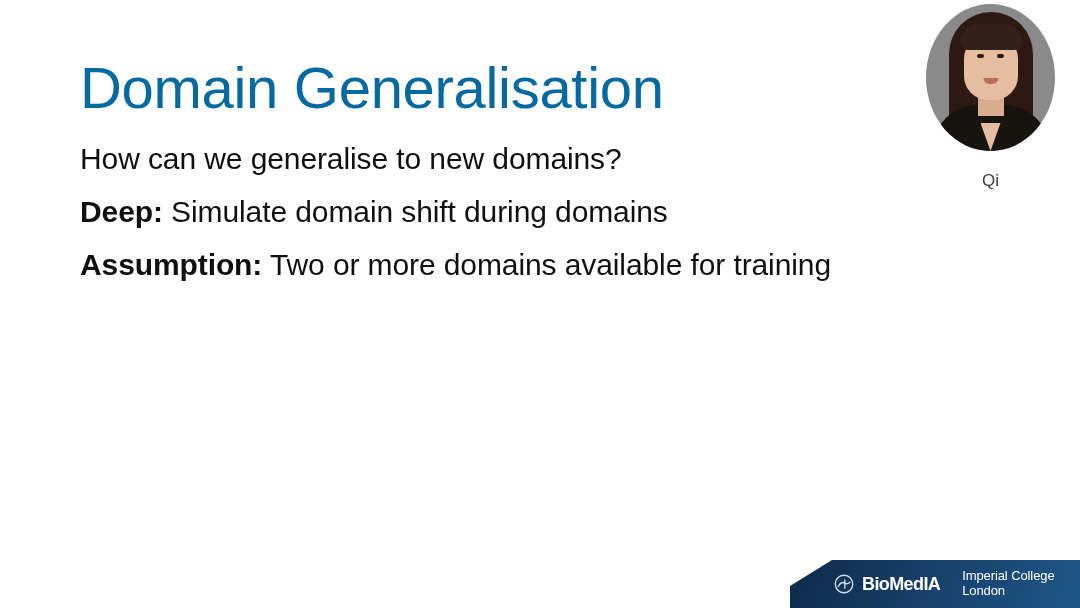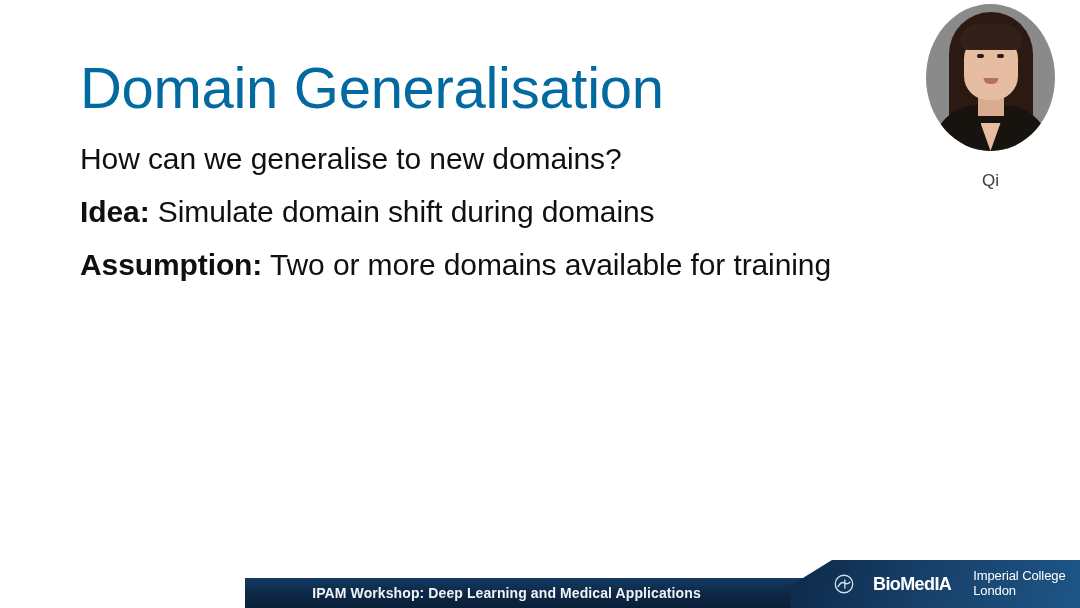--- a/index.html
+++ b/index.html
@@ -180,21 +180,21 @@
     width: 290px;
     height: 48px;
     background: linear-gradient(105deg, #0d2a4a 0%, #173f68 45%, #1d5687 100%);
     clip-path: polygon(42px 0, 100% 0, 100% 100%, 0 100%, 0 26px);
     display: flex;
     align-items: center;
   }
   #biomedia-logo {
     display: flex;
     margin-left: 44px;
-    gap: 19px;
+    gap: 8px;
   }
   #biomedia-mark {
     width: 20px;
     height: 20px;
     flex: 0 0 20px;
   }
   #biomedia-text {
     font-size: 18px;
     font-weight: 700;
     color: #ffffff;
@@ -216,21 +216,21 @@
 
   <div id="slide-title">Domain Generalisation</div>
 
   <div id="body-block">
 
     <div class="body-line">
       <span class="lead"></span><span>How can we generalise to new domains?</span>
     </div>
 
     <div class="body-line">
-      <span class="lead">Idea:</span><span> Simulate domain shift during domains</span>
+      <span class="lead">Deep:</span><span> Simulate domain shift during domains</span>
     </div>
 
     <div class="body-line">
       <span class="lead">Assumption:</span><span> Two or more domains available for training</span>
     </div>
 
   </div>
 
   <div id="avatar-wrap">
     <div id="avatar">
@@ -240,23 +240,20 @@
       <div class="neck"></div>
       <div class="face"></div>
       <div class="fringe"></div>
       <div class="eye l"></div>
       <div class="eye r"></div>
       <div class="mouth"></div>
     </div>
     <div id="avatar-label">Qi</div>
   </div>
 
-  <div id="footer-bar">
-    <div id="footer-text">IPAM Workshop: Deep Learning and Medical Applications</div>
-  </div>
 
   <div id="footer-logos">
 
     <div id="biomedia-logo">
       <svg id="biomedia-mark" viewBox="0 0 24 24">
         <circle cx="12" cy="12" r="10.5" fill="none" stroke="#cfe0f0" stroke-width="1.6"></circle>
         <path d="M5 15 q4 -7 8 -4 q3 2 6 -1" fill="none" stroke="#cfe0f0" stroke-width="1.8" stroke-linecap="round"></path>
         <path d="M13 7 l0 10" fill="none" stroke="#cfe0f0" stroke-width="1.6" stroke-linecap="round"></path>
       </svg>
       <span id="biomedia-text">BioMedIA</span>

